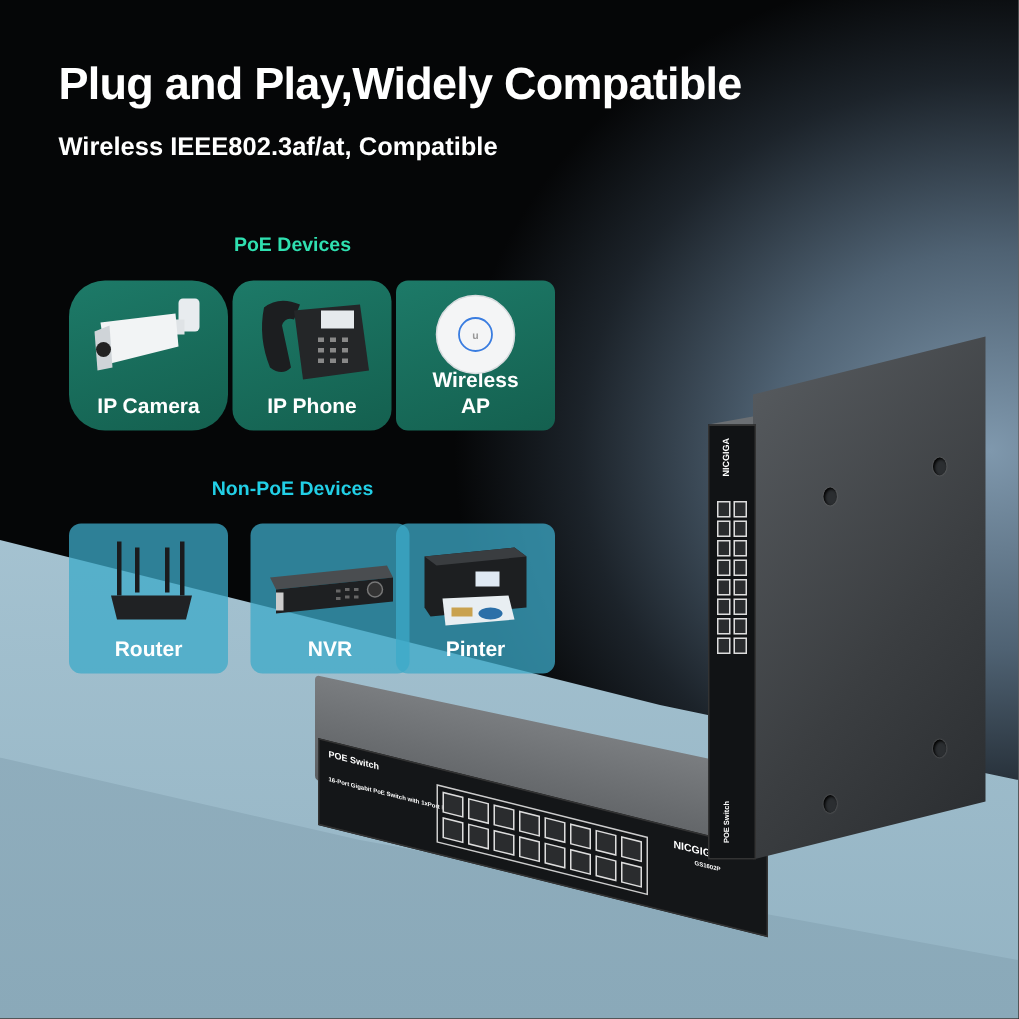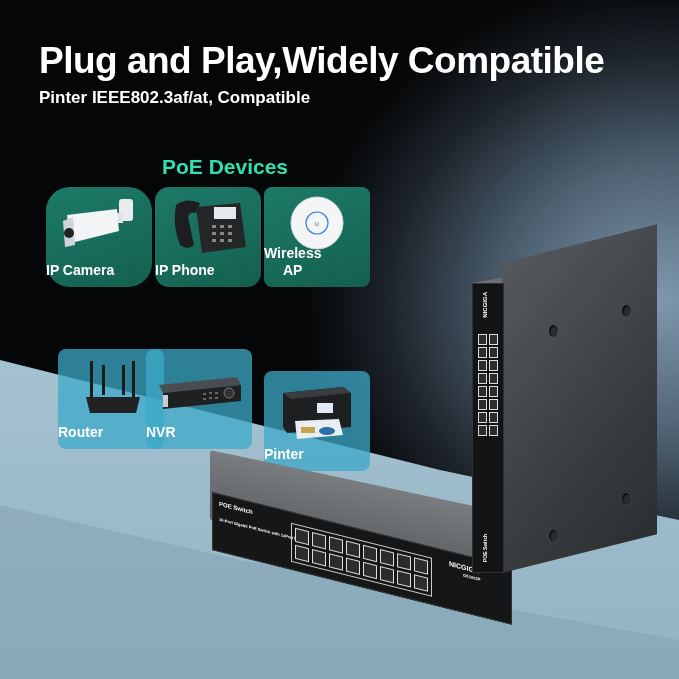--- a/index.html
+++ b/index.html
@@ -7,26 +7,26 @@
 .stage{position:relative;width:679px;height:679px;overflow:hidden;
  background:
   radial-gradient(ellipse 420px 380px at 660px 300px, #7f98ad 0%, #4f6273 35%, #1c232a 65%, #050607 85%),
   #000;}
 .floor{position:absolute;left:0;top:0;width:679px;height:679px;
  background:linear-gradient(180deg,#b8d2df 0%,#a9c6d4 40%,#93b3c3 100%);
  clip-path:polygon(0 360px, 440px 470px, 679px 520px, 679px 679px, 0 679px);}
 .floor-front{position:absolute;left:0;top:0;width:679px;height:679px;
  background:linear-gradient(180deg,#9db9c7 0%,#8aa9b9 100%);
  clip-path:polygon(0 505px, 240px 560px, 679px 640px, 679px 679px, 0 679px);}
-.title{position:absolute;left:39px;top:40px;color:#fff;font-weight:bold;font-size:37px;letter-spacing:-0.5px;}
+.title{position:absolute;left:39px;top:40px;color:#fff;font-weight:bold;font-size:30px;letter-spacing:-0.5px;}
 .subtitle{position:absolute;left:39px;top:86px;color:#fff;font-weight:bold;font-size:17px;line-height:23px;}
-.sec-label{position:absolute;font-weight:bold;font-size:21px;text-align:center;width:324px;left:63px;}
+.sec-label{position:absolute;font-weight:bold;font-size:13px;text-align:center;width:324px;left:33px;}
 .poe-label{top:155px;color:#2fe0b0;}
 .nonpoe-label{top:318px;color:#22cfe6;}
-.card{position:absolute;width:106px;height:100px;border-radius:8px;display:flex;flex-direction:column;align-items:flex-start;justify-content:flex-end;padding-bottom:8px;color:#fff;font-weight:bold;font-size:14px;text-align:center;line-height:17px;}
+.card{position:absolute;width:106px;height:100px;border-radius:8px;display:flex;flex-direction:column;align-items:center;justify-content:flex-end;padding-bottom:8px;color:#fff;font-weight:bold;font-size:14px;text-align:center;line-height:17px;}
 .poe{background:linear-gradient(160deg,#1d7a68,#14604f);}
 .nonpoe{background:rgba(60,170,200,0.75);}
 .card .ico{position:absolute;top:8px;left:50%;transform:translateX(-50%);}
 .switch-flat{position:absolute;left:210px;top:450px;width:300px;height:70px;background:linear-gradient(180deg,#7a7d80,#5b5e61);transform:skewY(12deg);transform-origin:left top;border-radius:3px;}
 .switch-front{position:absolute;left:212px;top:492px;width:300px;height:58px;background:#141618;transform:skewY(14deg);transform-origin:left top;border:1px solid #333;}
 .port-grid{position:absolute;left:78px;top:10px;display:grid;grid-template-columns:repeat(8,14px);grid-template-rows:repeat(2,14px);gap:3px;padding:3px;border:1px solid #ccc;}
 .port{background:#2a2c2e;border:1px solid #ddd;}
 .ft{position:absolute;color:#fff;font-size:5px;font-weight:bold;}
 .switch-tall{position:absolute;left:472px;top:243px;width:185px;height:330px;}
 .tall-side{position:absolute;left:30px;top:20px;width:155px;height:310px;background:linear-gradient(135deg,#55595d,#3b3e41 60%,#2c2f32);transform:skewY(-14deg);transform-origin:left top;}
@@ -39,21 +39,21 @@
 </style>
 </head>
 <body>
 
 <div class="stage">
   <div class="floor"></div>
   <div class="floor-front"></div>
 
   <div class="title">Plug and Play,Widely Compatible</div>
   <div class="subtitle">
-    <div>Pinter IEEE802.3af/at, Compatible</div>
+    <div>Wireless IEEE802.3af/at, Compatible</div>
   </div>
 
   <div class="sec-label poe-label">PoE Devices</div>
 
   <div class="card poe" style="left:46px;top:187px;border-radius:24px;">
     <svg class="ico" width="84" height="58" viewBox="0 0 84 58">
       <rect x="62" y="4" width="14" height="22" rx="3" fill="#e8ecef"></rect>
       <rect x="52" y="18" width="14" height="10" fill="#dfe3e6"></rect>
       <polygon points="10,20 60,14 62,36 14,48" fill="#f2f4f5"></polygon>
       <polygon points="6,26 16,22 18,50 8,52" fill="#cfd4d8"></polygon>
@@ -87,51 +87,52 @@
       <circle cx="30" cy="28" r="26" fill="#f4f5f6" stroke="#d8dcdf"></circle>
       <circle cx="30" cy="28" r="11" fill="none" stroke="#3a7de0" stroke-width="1.2"></circle>
       <text x="30" y="31" font-size="7" text-anchor="middle" fill="#999" font-family="Liberation Sans, sans-serif">u</text>
     </svg>
     <span>
       <span>Wireless</span><br>
       <span>AP</span>
     </span>
   </div>
 
-
-  <div class="card nonpoe" style="left:46px;top:349px;margin-left:12px;">
+  <div class="sec-label nonpoe-label">Non-PoE Devices</div>
+
+  <div class="card nonpoe" style="left:46px;top:349px;">
     <svg class="ico" width="70" height="64" viewBox="0 0 70 64">
       <rect x="14" y="4" width="3" height="36" fill="#1a1b1d"></rect>
         <rect x="26" y="8" width="3" height="30" fill="#1a1b1d"></rect>
       <rect x="46" y="8" width="3" height="30" fill="#1a1b1d"></rect>
         <rect x="56" y="4" width="3" height="36" fill="#1a1b1d"></rect>
       <polygon points="10,40 64,40 60,56 14,56" fill="#202224"></polygon>
     </svg>
     <span>Router</span>
   </div>
 
-  <div class="card nonpoe" style="left:146px;top:349px;">
+  <div class="card nonpoe" style="left:167px;top:349px;">
     <svg class="ico" width="92" height="64" viewBox="0 0 92 64">
       <polygon points="6,28 84,20 88,28 10,36" fill="#4a4d50"></polygon>
       <polygon points="10,36 88,28 88,44 10,52" fill="#1e2022"></polygon>
       <rect x="10" y="38" width="5" height="12" fill="#ccc"></rect>
       <circle cx="76" cy="36" r="5" fill="#333" stroke="#777"></circle>
       <g fill="#666">
           <rect x="50" y="36" width="3" height="2"></rect>
           <rect x="56" y="35" width="3" height="2"></rect>
           <rect x="62" y="35" width="3" height="2"></rect>
           <rect x="50" y="41" width="3" height="2"></rect>
           <rect x="56" y="40" width="3" height="2"></rect>
           <rect x="62" y="40" width="3" height="2"></rect>
         </g>
     </svg>
     <span>NVR</span>
   </div>
 
-  <div class="card nonpoe" style="left:264px;top:349px;margin-top:22px;">
+  <div class="card nonpoe" style="left:264px;top:349px;">
     <svg class="ico" width="80" height="66" viewBox="0 0 80 66">
       <polygon points="6,14 66,8 74,14 74,48 10,54 6,48" fill="#1d1f21"></polygon>
       <polygon points="6,14 66,8 74,14 14,20" fill="#3a3d40"></polygon>
       <rect x="40" y="24" width="16" height="10" fill="#dfe9f3"></rect>
       <polygon points="18,42 62,40 66,56 20,60" fill="#e8eef2"></polygon>
       <ellipse cx="50" cy="52" rx="8" ry="4" fill="#2b6fa8"></ellipse>
       <rect x="24" y="48" width="14" height="6" fill="#c9a24f"></rect>
     </svg>
     <span>Pinter</span>
   </div>

